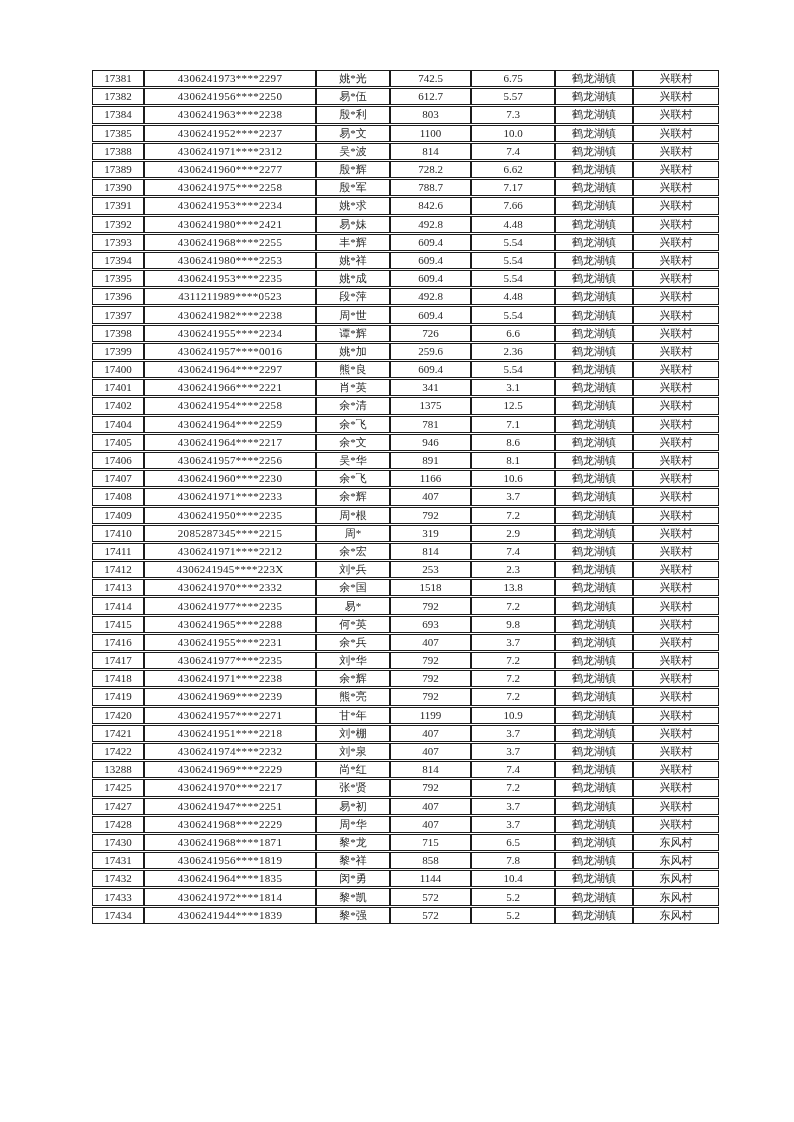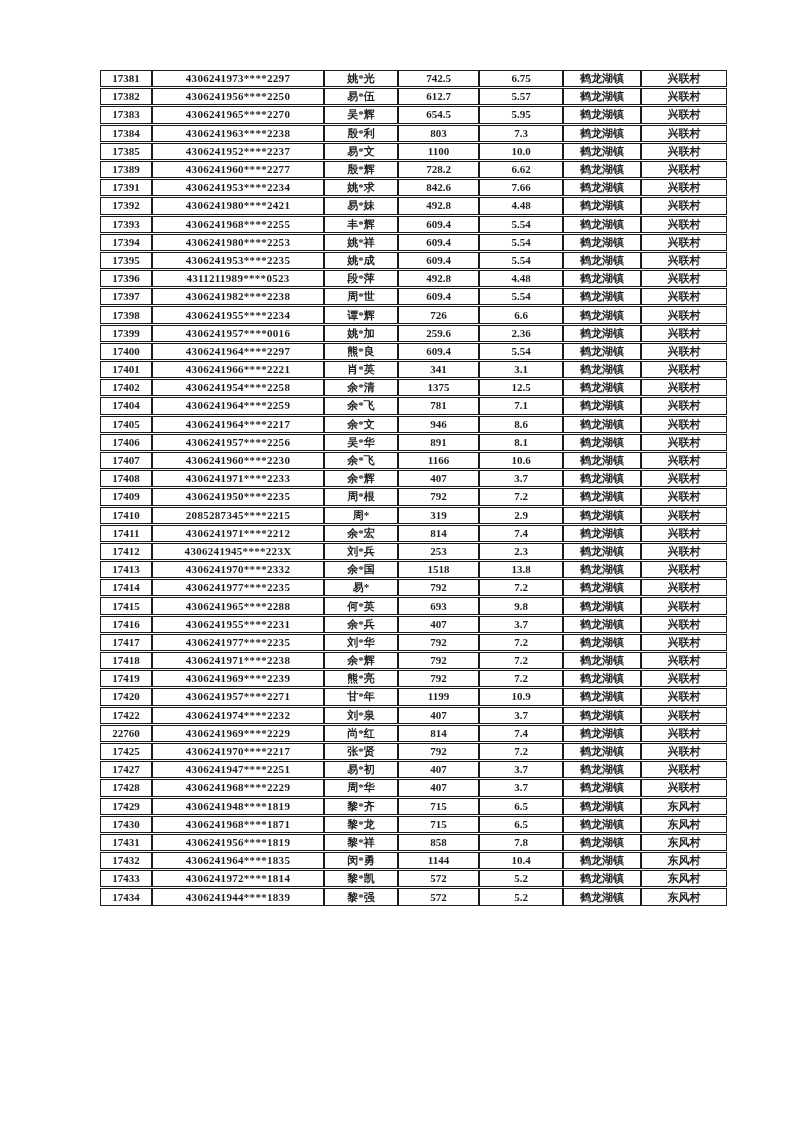--- a/index.html
+++ b/index.html
@@ -10,27 +10,26 @@
   .page {
     position: relative;
     width: 794px;
     height: 1122px;
     background: #ffffff;
     overflow: hidden;
     font-family: "Liberation Serif", "DejaVu Serif", serif;
   }
   table.records {
     position: absolute;
-    left: 100px;
+    left: 92px;
     top: 69px;
     width: 627px;
     table-layout: fixed;
     border-collapse: separate;
     border-spacing: 0 1px;
-    font-weight: bold;
   }
   table.records td {
     border: 1px solid #1b1b1b;
     height: 15.2px;
     padding: 0 1px;
     text-align: center;
     vertical-align: middle;
     font-size: 11px;
     line-height: 15px;
     color: #1f1f1f;
@@ -67,56 +66,65 @@
         <tr>
           <td class="cell-serial">17382</td>
           <td class="cell-masked-id">4306241956****2250</td>
           <td class="cell-masked-name">易*伍</td>
           <td class="cell-amount">612.7</td>
           <td class="cell-rate">5.57</td>
           <td class="cell-town">鹤龙湖镇</td>
           <td class="cell-village">兴联村</td>
         </tr>
         <tr>
-          <td class="cell-serial">17383</td>
-          <td class="cell-masked-id">4306241965****2270</td>
-          <td class="cell-masked-name">吴*辉</td>
-          <td class="cell-amount">654.5</td>
-          <td class="cell-rate">5.95</td>
-          <td class="cell-town">鹤龙湖镇</td>
-          <td class="cell-village">兴联村</td>
-        </tr>
-        <tr>
           <td class="cell-serial">17384</td>
           <td class="cell-masked-id">4306241963****2238</td>
           <td class="cell-masked-name">殷*利</td>
           <td class="cell-amount">803</td>
           <td class="cell-rate">7.3</td>
           <td class="cell-town">鹤龙湖镇</td>
           <td class="cell-village">兴联村</td>
         </tr>
         <tr>
           <td class="cell-serial">17385</td>
           <td class="cell-masked-id">4306241952****2237</td>
           <td class="cell-masked-name">易*文</td>
           <td class="cell-amount">1100</td>
           <td class="cell-rate">10.0</td>
           <td class="cell-town">鹤龙湖镇</td>
           <td class="cell-village">兴联村</td>
         </tr>
         <tr>
+          <td class="cell-serial">17388</td>
+          <td class="cell-masked-id">4306241971****2312</td>
+          <td class="cell-masked-name">吴*波</td>
+          <td class="cell-amount">814</td>
+          <td class="cell-rate">7.4</td>
+          <td class="cell-town">鹤龙湖镇</td>
+          <td class="cell-village">兴联村</td>
+        </tr>
+        <tr>
           <td class="cell-serial">17389</td>
           <td class="cell-masked-id">4306241960****2277</td>
           <td class="cell-masked-name">殷*辉</td>
           <td class="cell-amount">728.2</td>
           <td class="cell-rate">6.62</td>
           <td class="cell-town">鹤龙湖镇</td>
           <td class="cell-village">兴联村</td>
         </tr>
         <tr>
+          <td class="cell-serial">17390</td>
+          <td class="cell-masked-id">4306241975****2258</td>
+          <td class="cell-masked-name">殷*军</td>
+          <td class="cell-amount">788.7</td>
+          <td class="cell-rate">7.17</td>
+          <td class="cell-town">鹤龙湖镇</td>
+          <td class="cell-village">兴联村</td>
+        </tr>
+        <tr>
           <td class="cell-serial">17391</td>
           <td class="cell-masked-id">4306241953****2234</td>
           <td class="cell-masked-name">姚*求</td>
           <td class="cell-amount">842.6</td>
           <td class="cell-rate">7.66</td>
           <td class="cell-town">鹤龙湖镇</td>
           <td class="cell-village">兴联村</td>
         </tr>
         <tr>
           <td class="cell-serial">17392</td>
@@ -364,30 +372,39 @@
         <tr>
           <td class="cell-serial">17420</td>
           <td class="cell-masked-id">4306241957****2271</td>
           <td class="cell-masked-name">甘*年</td>
           <td class="cell-amount">1199</td>
           <td class="cell-rate">10.9</td>
           <td class="cell-town">鹤龙湖镇</td>
           <td class="cell-village">兴联村</td>
         </tr>
         <tr>
+          <td class="cell-serial">17421</td>
+          <td class="cell-masked-id">4306241951****2218</td>
+          <td class="cell-masked-name">刘*棚</td>
+          <td class="cell-amount">407</td>
+          <td class="cell-rate">3.7</td>
+          <td class="cell-town">鹤龙湖镇</td>
+          <td class="cell-village">兴联村</td>
+        </tr>
+        <tr>
           <td class="cell-serial">17422</td>
           <td class="cell-masked-id">4306241974****2232</td>
           <td class="cell-masked-name">刘*泉</td>
           <td class="cell-amount">407</td>
           <td class="cell-rate">3.7</td>
           <td class="cell-town">鹤龙湖镇</td>
           <td class="cell-village">兴联村</td>
         </tr>
         <tr>
-          <td class="cell-serial">22760</td>
+          <td class="cell-serial">13288</td>
           <td class="cell-masked-id">4306241969****2229</td>
           <td class="cell-masked-name">尚*红</td>
           <td class="cell-amount">814</td>
           <td class="cell-rate">7.4</td>
           <td class="cell-town">鹤龙湖镇</td>
           <td class="cell-village">兴联村</td>
         </tr>
         <tr>
           <td class="cell-serial">17425</td>
           <td class="cell-masked-id">4306241970****2217</td>
@@ -407,29 +424,20 @@
           <td class="cell-village">兴联村</td>
         </tr>
         <tr>
           <td class="cell-serial">17428</td>
           <td class="cell-masked-id">4306241968****2229</td>
           <td class="cell-masked-name">周*华</td>
           <td class="cell-amount">407</td>
           <td class="cell-rate">3.7</td>
           <td class="cell-town">鹤龙湖镇</td>
           <td class="cell-village">兴联村</td>
-        </tr>
-        <tr>
-          <td class="cell-serial">17429</td>
-          <td class="cell-masked-id">4306241948****1819</td>
-          <td class="cell-masked-name">黎*齐</td>
-          <td class="cell-amount">715</td>
-          <td class="cell-rate">6.5</td>
-          <td class="cell-town">鹤龙湖镇</td>
-          <td class="cell-village">东风村</td>
         </tr>
         <tr>
           <td class="cell-serial">17430</td>
           <td class="cell-masked-id">4306241968****1871</td>
           <td class="cell-masked-name">黎*龙</td>
           <td class="cell-amount">715</td>
           <td class="cell-rate">6.5</td>
           <td class="cell-town">鹤龙湖镇</td>
           <td class="cell-village">东风村</td>
         </tr>

